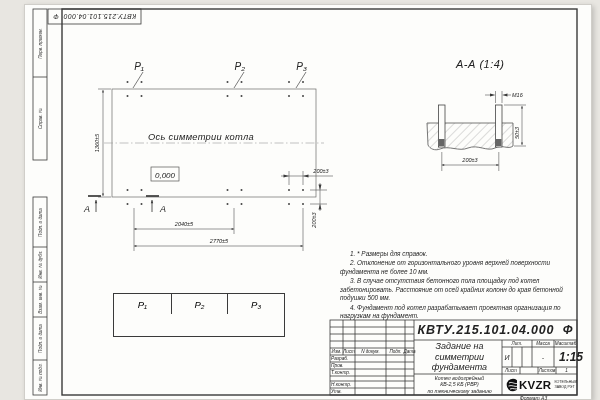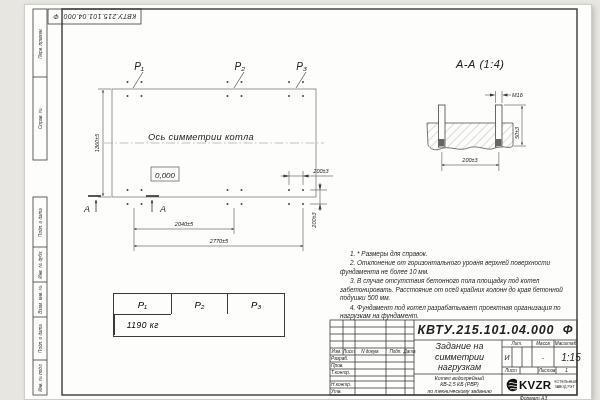--- a/index.html
+++ b/index.html
@@ -253,29 +253,28 @@
     <p>1. * Размеры для справок.</p>
     <p>2. Отклонение от горизонтального уровня верхней поверхности фундамента не более 10 мм.</p>
     <p>3. В случае отсутствия бетонного пола площадку под котел забетонировать. Расстояние от осей крайних колонн до края бетонной подушки 500 мм.</p>
     <p>4. Фундамент под котел разрабатывает проектная организация по нагрузкам на фундамент.</p>
   </div>
 
   <div class="abs ltable">
     <div class="c nl nt hd">P₁</div>
     <div class="c nt hd">P₂</div>
     <div class="c nt hd">P₃</div>
-    <div class="c vl">1190 кг</div>
   </div>
 
   <div class="abs cen it tb-doc">КВТУ.215.101.04.000  Ф</div>
   <div class="abs cen it tb-title">
     <div>
       <div>Задание на</div>
       <div>симметрии</div>
-      <div>нагрузкам</div>
+      <div>фундамента</div>
     </div>
   </div>
   <div class="abs cen it tb-prod">
     <div>
       <div>Котел водогрейный</div>
       <div>КВ-2,5 КБ (РВР)</div>
       <div>по техническому заданию</div>
     </div>
   </div>
 
@@ -289,21 +288,21 @@
   <div class="rowlab" style="top:362.5px;">Пров.</div>
   <div class="rowlab" style="top:369.5px;">Т.контр.</div>
   <div class="rowlab" style="top:381.5px;">Н.контр.</div>
   <div class="rowlab" style="top:388.5px;">Утв.</div>
 
   <div class="abs cen it tiny" style="left:502px;top:340px;width:30px;height:7px;">Лит.</div>
   <div class="abs cen it tiny" style="left:532px;top:340px;width:22px;height:7px;">Масса</div>
   <div class="abs cen it tiny" style="left:554px;top:340px;width:23px;height:7px;">Масштаб</div>
   <div class="abs cen it" style="left:502px;top:347px;width:10px;height:20px;font-size:7px;">И</div>
   <div class="abs cen it" style="left:532px;top:347px;width:22px;height:20px;font-size:7px;">-</div>
-  <div class="abs cen it" style="left:554px;top:347px;width:34px;height:20px;font-size:10px;">1:15</div>
+  <div class="abs cen it" style="left:554px;top:347px;width:34px;height:20px;font-size:12px;font-weight:bold;">1:15</div>
 
   <div class="abs cen it tiny" style="left:502px;top:367px;width:18px;height:7px;">Лист</div>
   <div class="abs cen it tiny" style="left:538px;top:367px;width:18px;height:7px;">Листов</div>
   <div class="abs cen it tiny" style="left:556px;top:367px;width:21px;height:7px;">1</div>
 
   <div class="abs" style="left:502px;top:374px;width:75px;height:21px;display:flex;align-items:center;">
     <svg width="14" height="14" style="position:static;margin-left:4px;">
       <circle cx="7" cy="7" r="6.3" fill="#111"></circle>
       <path d="M3,5 C6,3 9,7 12,5 M2.5,8 C6,6.5 9,9.5 12.5,8 M4,11 C7,9.5 10,12 11.5,10.5" stroke="#fdfdfb" stroke-width="0.9" fill="none"></path>
     </svg>

